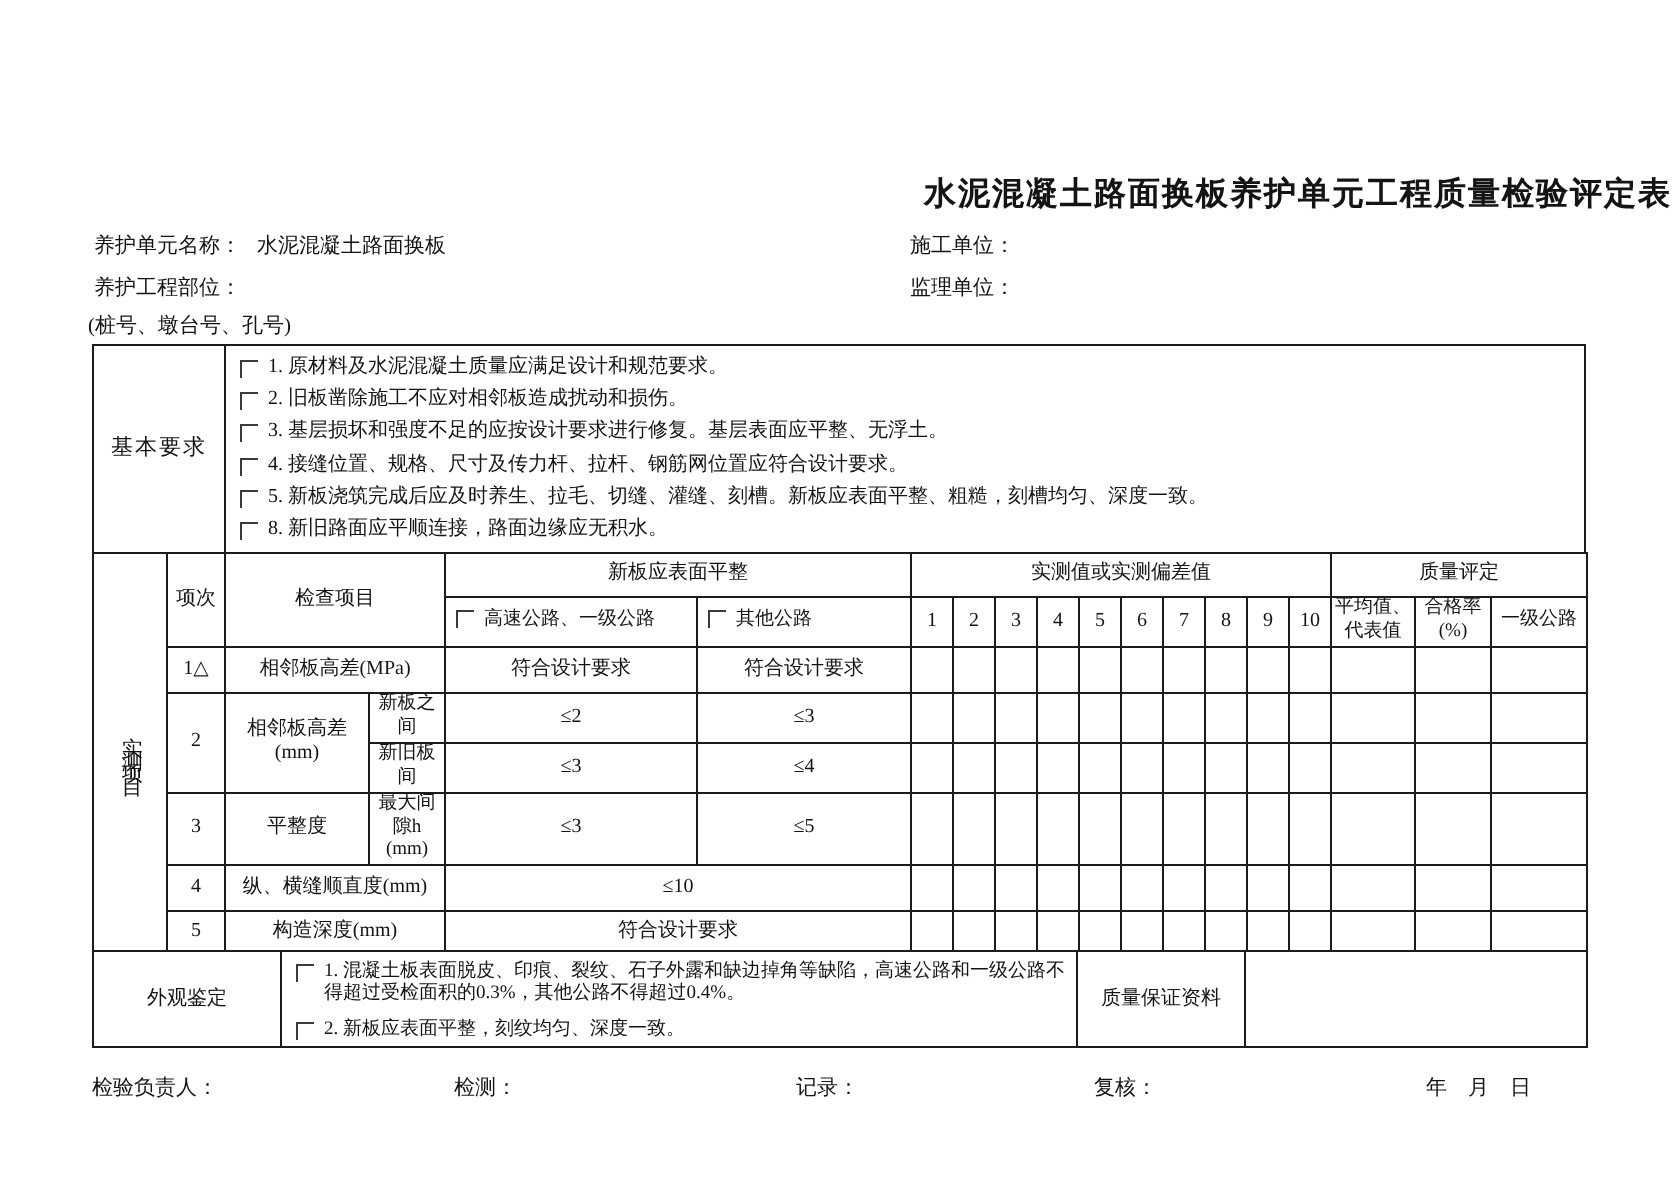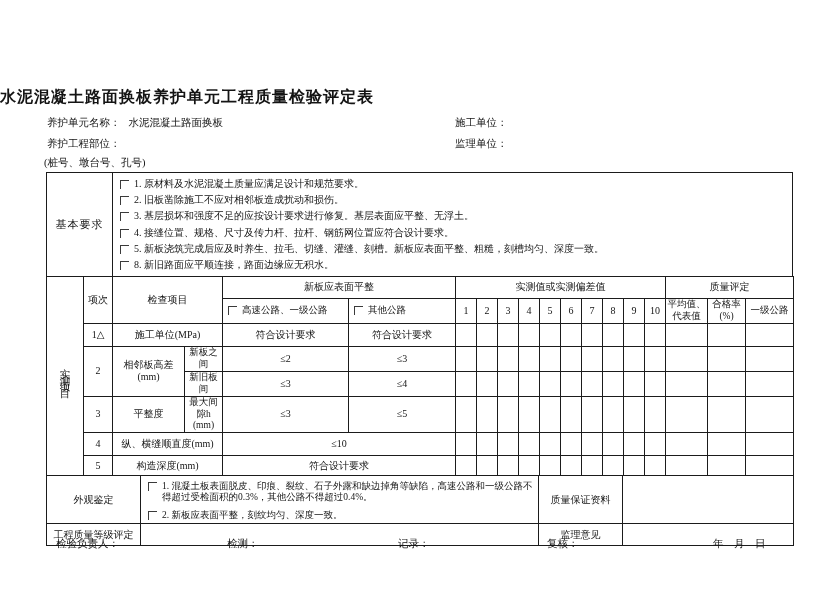--- a/index.html
+++ b/index.html
@@ -1,20 +1,20 @@
 <!DOCTYPE html>
 <html><head>
 <meta charset="utf-8">
 <style>
   html,body{margin:0;padding:0;background:#fff;}
   body{width:836px;height:591px;overflow:hidden;position:relative;
        font-family:"Liberation Serif","DejaVu Serif",serif;color:#141414;
        -webkit-font-smoothing:antialiased;}
   .page{position:absolute;inset:0;}
-  .title{position:absolute;top:87px;left:0;width:100%;text-align:left;
+  .title{position:absolute;top:87px;left:0;width:100%;text-align:right;
          font-family:"Liberation Sans","DejaVu Sans",sans-serif;
          font-weight:700;font-size:16px;letter-spacing:1px;}
   .meta{position:absolute;font-size:10.5px;white-space:nowrap;}
   .meta .val{margin-left:8px;}
   .m1l{top:116px;left:47px;} .m1r{top:116px;left:455px;}
   .m2l{top:137px;left:47px;} .m2r{top:137px;left:455px;}
   .mnote{top:156px;left:44px;}
   .formbox{position:absolute;top:172px;left:46px;width:747px;}
   table.tbl{width:100%;border-collapse:collapse;table-layout:fixed;}
   table.tbl td{border:1px solid #1b1b1b;padding:0 2px;text-align:center;
@@ -41,21 +41,21 @@
   .cbcell .cb{vertical-align:middle;margin-top:0;}
   .small{font-size:9.5px !important;padding:0 1px !important;}
   
   .app-content{text-align:left !important;padding:4px 4px 2px 7px !important;}
   .app-item{display:flex;align-items:flex-start;font-size:9.5px;
             line-height:11.5px;margin-bottom:6px;}
   .app-item:last-child{margin-bottom:0;}
   .app-item .cb{margin-top:1px;}
   
   .foot{position:absolute;top:537px;font-size:10.5px;white-space:nowrap;}
-  .f1{left:46px;margin-left:10px;} .f2{left:227px;} .f3{left:398px;} .f4{left:547px;text-align:center;} .f5{left:713px;}
+  .f1{left:46px;} .f2{left:227px;} .f3{left:398px;} .f4{left:547px;text-align:center;} .f5{left:713px;}
 </style>
 </head>
 <body>
 
 <div class="page">
 
   <div class="title">水泥混凝土路面换板养护单元工程质量检验评定表</div>
 
   <div class="meta m1l">
     <span>养护单元名称：</span><span class="val">水泥混凝土路面换板</span>
@@ -148,21 +148,21 @@
         <td>7</td>
         <td>8</td>
         <td>9</td>
         <td>10</td>
         <td class="small">平均值、代表值</td>
         <td class="small">合格率(%)</td>
         <td class="small">一级公路</td>
       </tr>
       <tr class="h23">
         <td>1△</td>
-        <td colspan="2">施工单位(MPa)</td>
+        <td colspan="2">相邻板高差(MPa)</td>
         <td>符合设计要求</td>
         <td>符合设计要求</td>
         <td></td>
             <td></td>
             <td></td>
             <td></td>
             <td></td>
             <td></td>
             <td></td>
             <td></td>
@@ -285,26 +285,20 @@
                 <div>1. 混凝土板表面脱皮、印痕、裂纹、石子外露和缺边掉角等缺陷，高速公路和一级公路不得超过受检面积的0.3%，其他公路不得超过0.4%。</div>
               </div>
           <div class="app-item">
                 <span class="cb"></span>
                 <div>2. 新板应表面平整，刻纹均匀、深度一致。</div>
               </div>
         </td>
         <td>质量保证资料</td>
         <td></td>
       </tr>
-      <tr class="h22">
-        <td>工程质量等级评定</td>
-        <td></td>
-        <td>监理意见</td>
-        <td></td>
-      </tr>
     </tbody>
       </table>
 
   </div>
 
   <div class="foot f1">检验负责人：</div>
   <div class="foot f2">检测：</div>
   <div class="foot f3">记录：</div>
   <div class="foot f4">复核：</div>
   <div class="foot f5">年　月　日</div>

